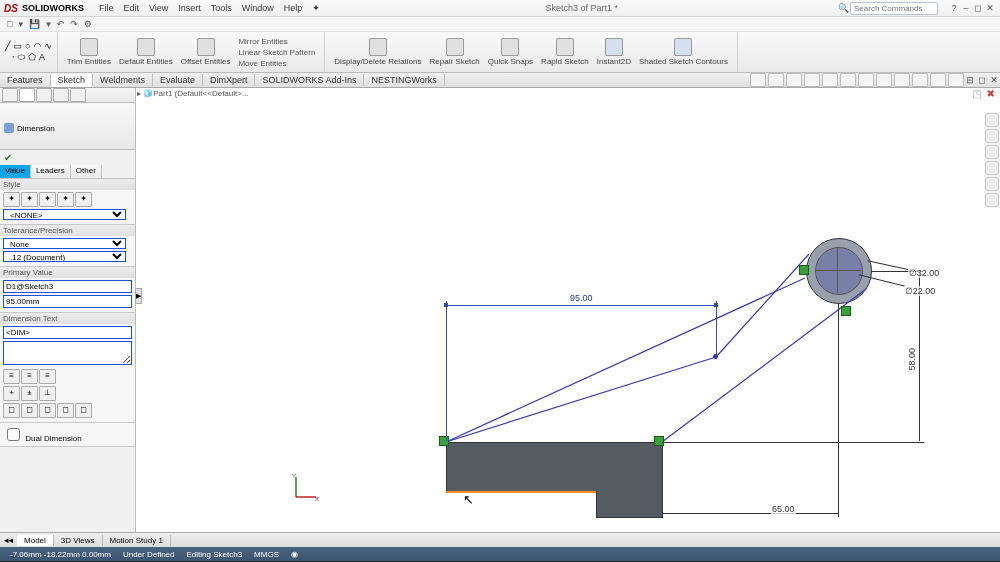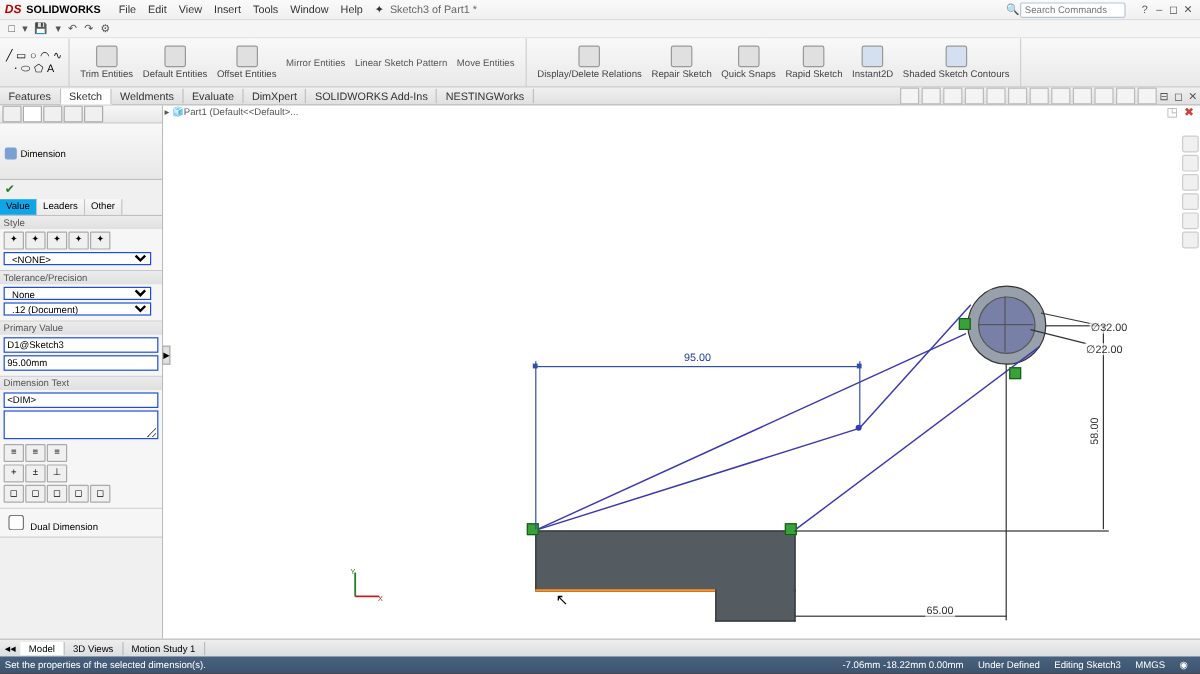--- a/index.html
+++ b/index.html
@@ -1,20 +1,20 @@
 <!DOCTYPE html>
 <html><head>
 <meta charset="utf-8">
 <style>
 html,body{margin:0;padding:0;width:1000px;height:562px;font-family:Tahoma,Arial,sans-serif;font-size:9px;background:#fff;overflow:hidden;user-select:none}
 .title-bar{height:16px;background:linear-gradient(#fafafa,#f0f0f0);border-bottom:1px solid #d4d4d4;display:flex;align-items:center;padding:0 4px}
 .logo{color:#b00;font-weight:bold;font-style:italic;font-size:10px;margin-right:4px}
 .app-name{font-weight:bold;font-size:9px;margin-right:10px}
 .menu-item{margin:0 5px;color:#333;cursor:pointer}
-.title-center{flex:1;text-align:left;color:#666;font-size:9px}
+.title-center{flex:1;text-align:center;color:#666;font-size:9px}
 .search-box{width:80px;height:11px;background:#fff;border:1px solid #b8c3d8;border-radius:2px;padding:0 3px;font-size:8px;margin-right:10px}
 .win-ctrl{width:10px;text-align:center;margin:0 1px;cursor:pointer;color:#555}
 .quick-row{height:14px;background:#f5f5f5;display:flex;align-items:center;padding:0 4px;border-bottom:1px solid #e0e0e0}
 .quick-row span{margin:0 3px;font-size:9px;color:#555;cursor:pointer}
 .ribbon{height:40px;background:linear-gradient(#f9f9f9,#e9e9e9);border-bottom:1px solid #bbb;display:flex;align-items:stretch}
 .rib-grp{border-right:1px solid #d0d0d0;padding:2px 5px;display:flex;align-items:center}
 .rib-btn{display:flex;flex-direction:column;align-items:center;justify-content:center;margin:0 4px;cursor:pointer;font-size:8px;color:#444;text-align:center}
 .rib-ico{width:16px;height:16px;background:#e0e0e0;border:1px solid #999;border-radius:2px;margin-bottom:1px}
 .rib-ico.b{background:#d4e0f0}
 .rib-sub{font-size:8px;color:#555;margin:1px 4px;cursor:pointer}
@@ -117,21 +117,21 @@
         <span>Trim Entities</span>
       </div>
     <div class="rib-btn">
         <div class="rib-ico"></div>
         <span>Default Entities</span>
       </div>
     <div class="rib-btn">
         <div class="rib-ico"></div>
         <span>Offset Entities</span>
       </div>
-    <div style="display:flex;flex-direction:row">
+    <div style="display:flex;flex-direction:column">
       <span class="rib-sub">Mirror Entities</span>
       <span class="rib-sub">Linear Sketch Pattern</span>
       <span class="rib-sub">Move Entities</span>
     </div>
   </div>
   <div class="rib-grp">
     <div class="rib-btn">
         <div class="rib-ico"></div>
         <span>Display/Delete Relations</span>
       </div>
@@ -332,21 +332,20 @@
 </div>
 
 <div class="bottom-tabs">
   <span style="padding:0 4px;cursor:pointer">◂◂</span>
   <span class="bot-tab active">Model</span>
   <span class="bot-tab">3D Views</span>
   <span class="bot-tab">Motion Study 1</span>
 </div>
 
 <div class="status">
-  <span class="left">Set the properties of the selected dimension(s).</span>
   <span class="seg">-7.06mm    -18.22mm   0.00mm</span>
   <span class="seg">Under Defined</span>
   <span class="seg">Editing Sketch3</span>
   <span class="seg">MMGS</span>
   <span class="seg">◉</span>
 </div>
 
 <div class="task">
   
   

